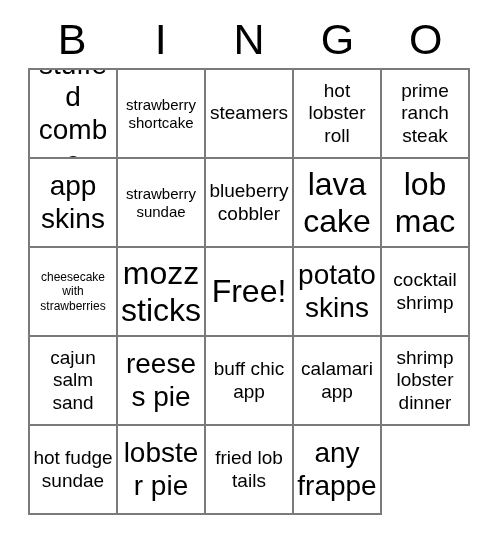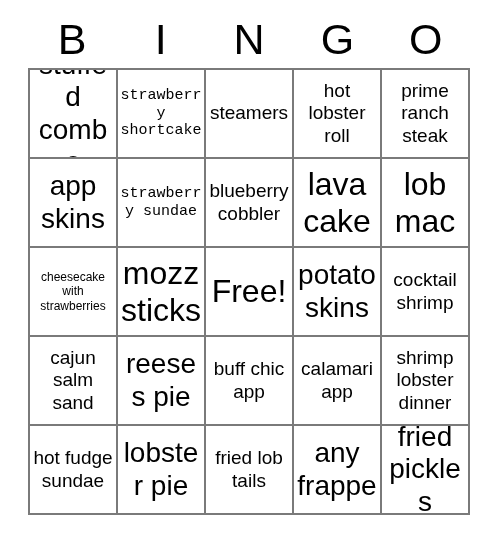--- a/index.html
+++ b/index.html
@@ -73,21 +73,21 @@
   }
   .cell-text {
     display: block;
     width: 100%;
     line-height: 1.16;
     word-wrap: break-word;
   }
 
   
   .fs-xs  { font-size: 12px; line-height: 1.18; text-align: center; }
-  .fs-sm  { font-size: 15px; line-height: 1.16; font-family: Liberation Mono, monospace; }
+  .fs-sm  { font-size: 15px; line-height: 1.16; }
   .fs-md  { font-size: 19px; line-height: 1.16; }
   .fs-xl  { font-size: 28px; line-height: 1.16; }
   .fs-2xl { font-size: 32px; line-height: 1.14; text-align: center; }
 </style>
 </head>
 <body>
 
 <div class="card">
 
   <div class="header-row">
@@ -174,18 +174,15 @@
       </div>
       <div class="cell">
         <span class="cell-text fs-xl">lobster pie</span>
       </div>
       <div class="cell">
         <span class="cell-text fs-md">fried lob tails</span>
       </div>
       <div class="cell">
         <span class="cell-text fs-xl">any frappe</span>
       </div>
-      <div class="cell">
-        <span class="cell-text fs-xl">fried pickles</span>
-      </div>
     </div>
 
 </div>
 
 </body></html>

